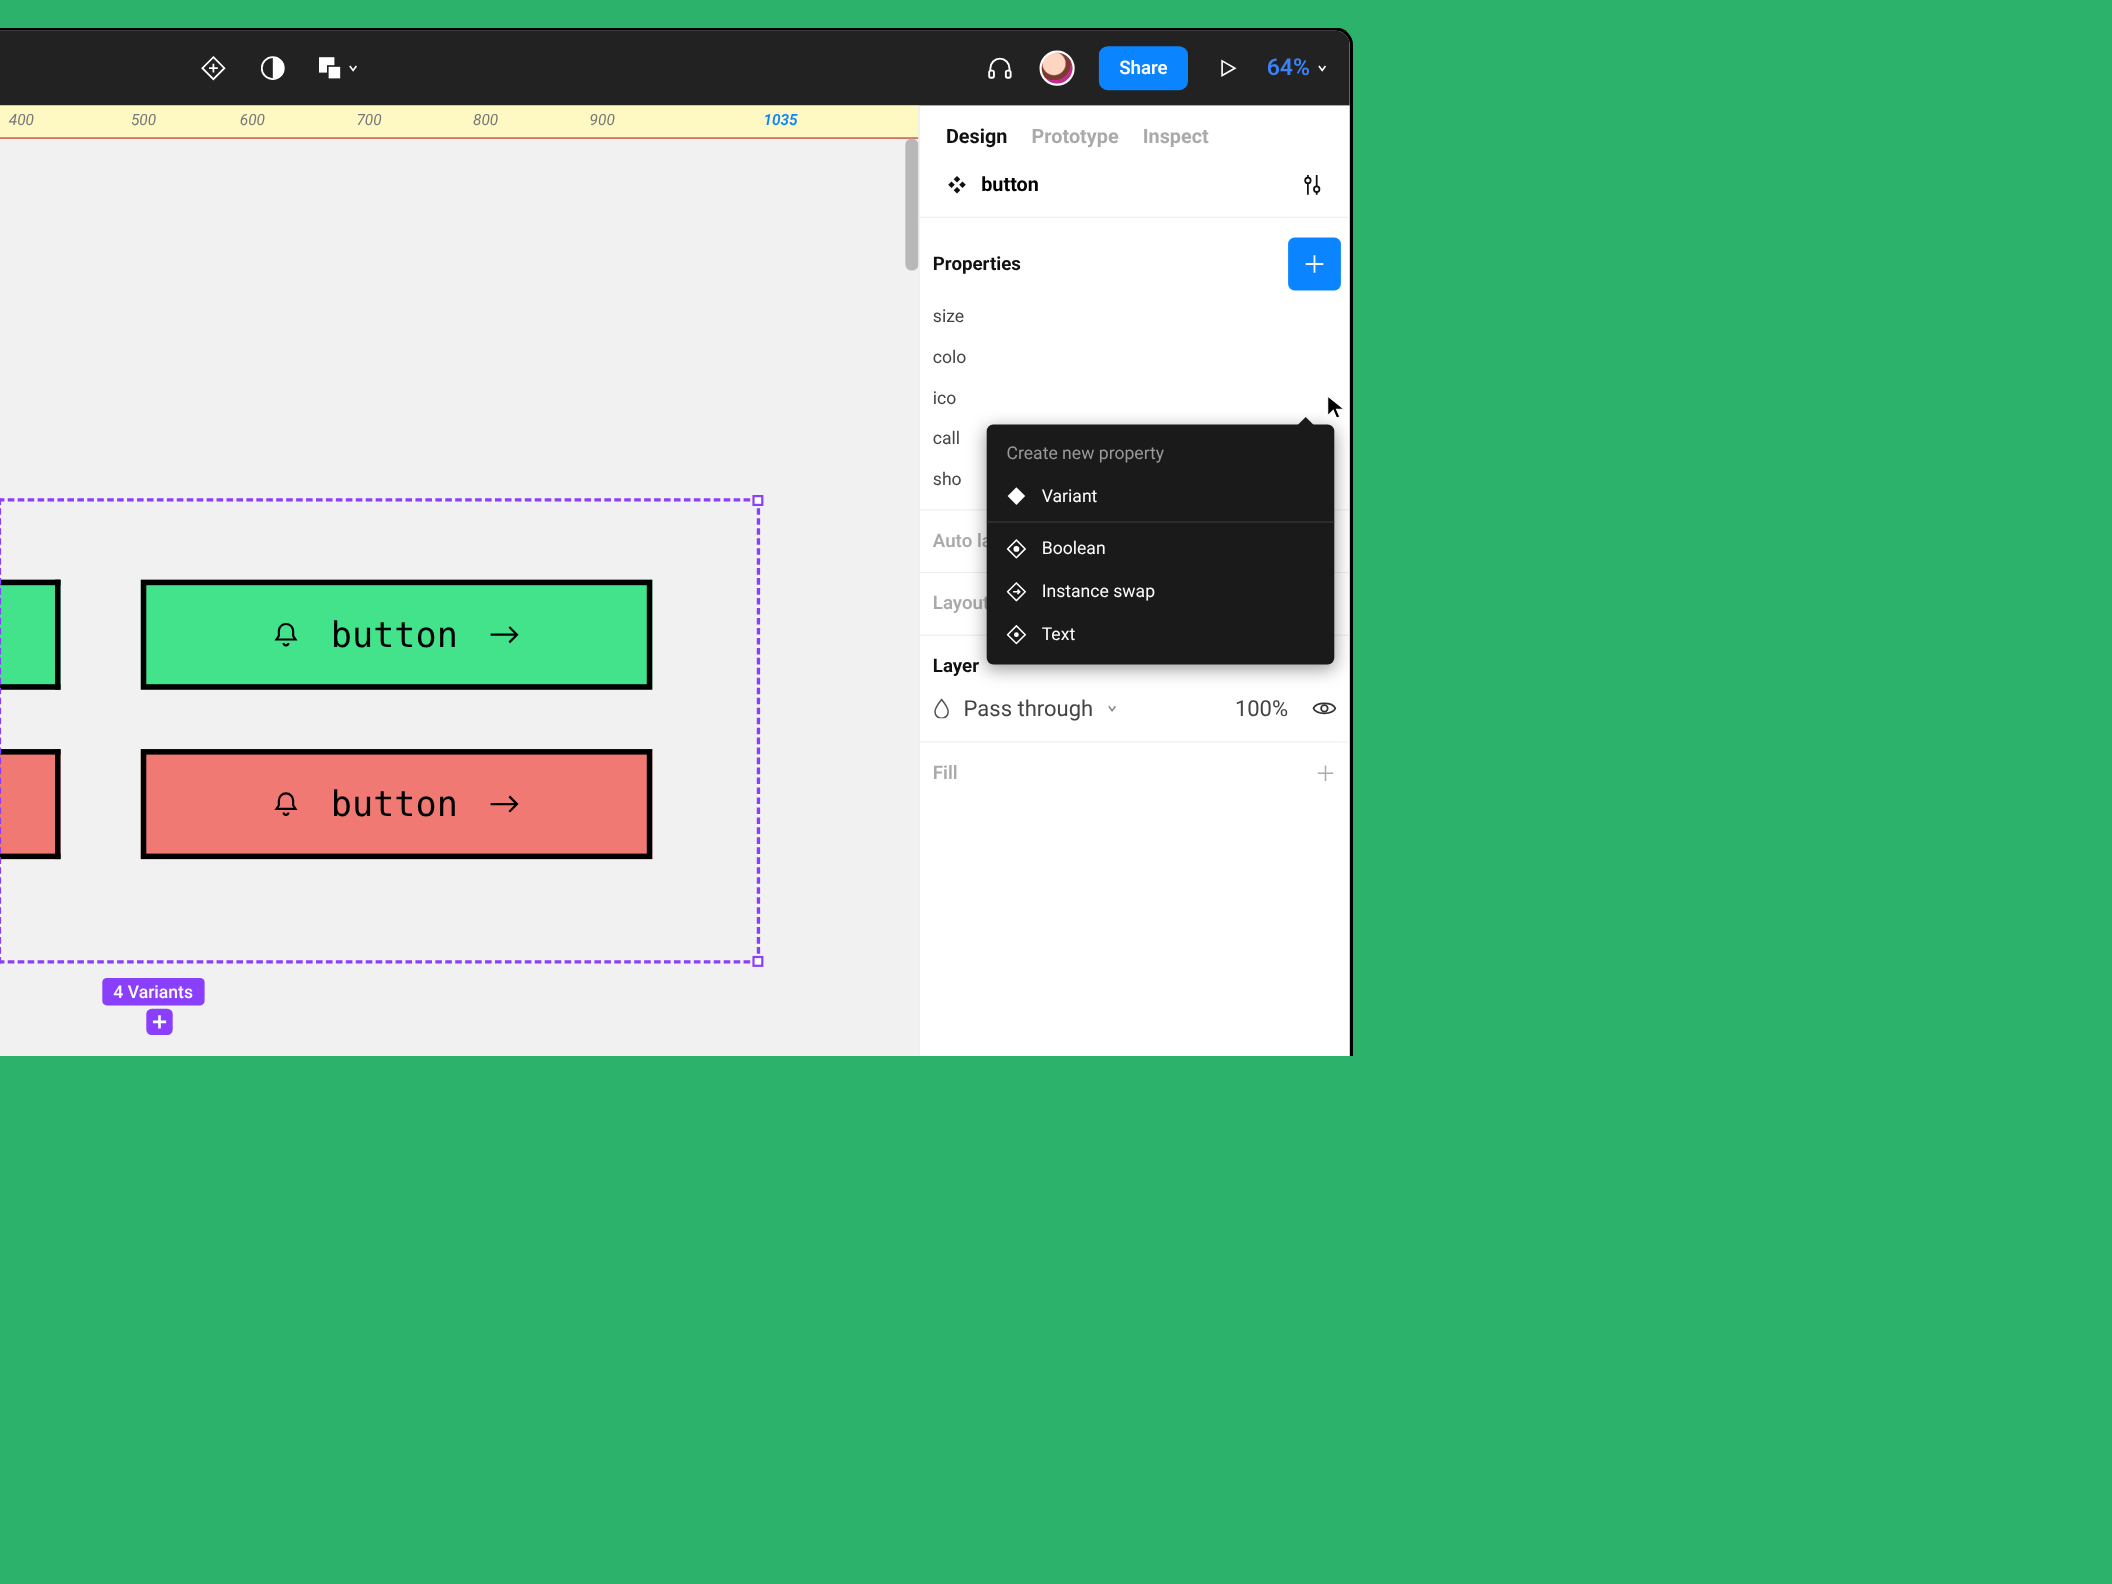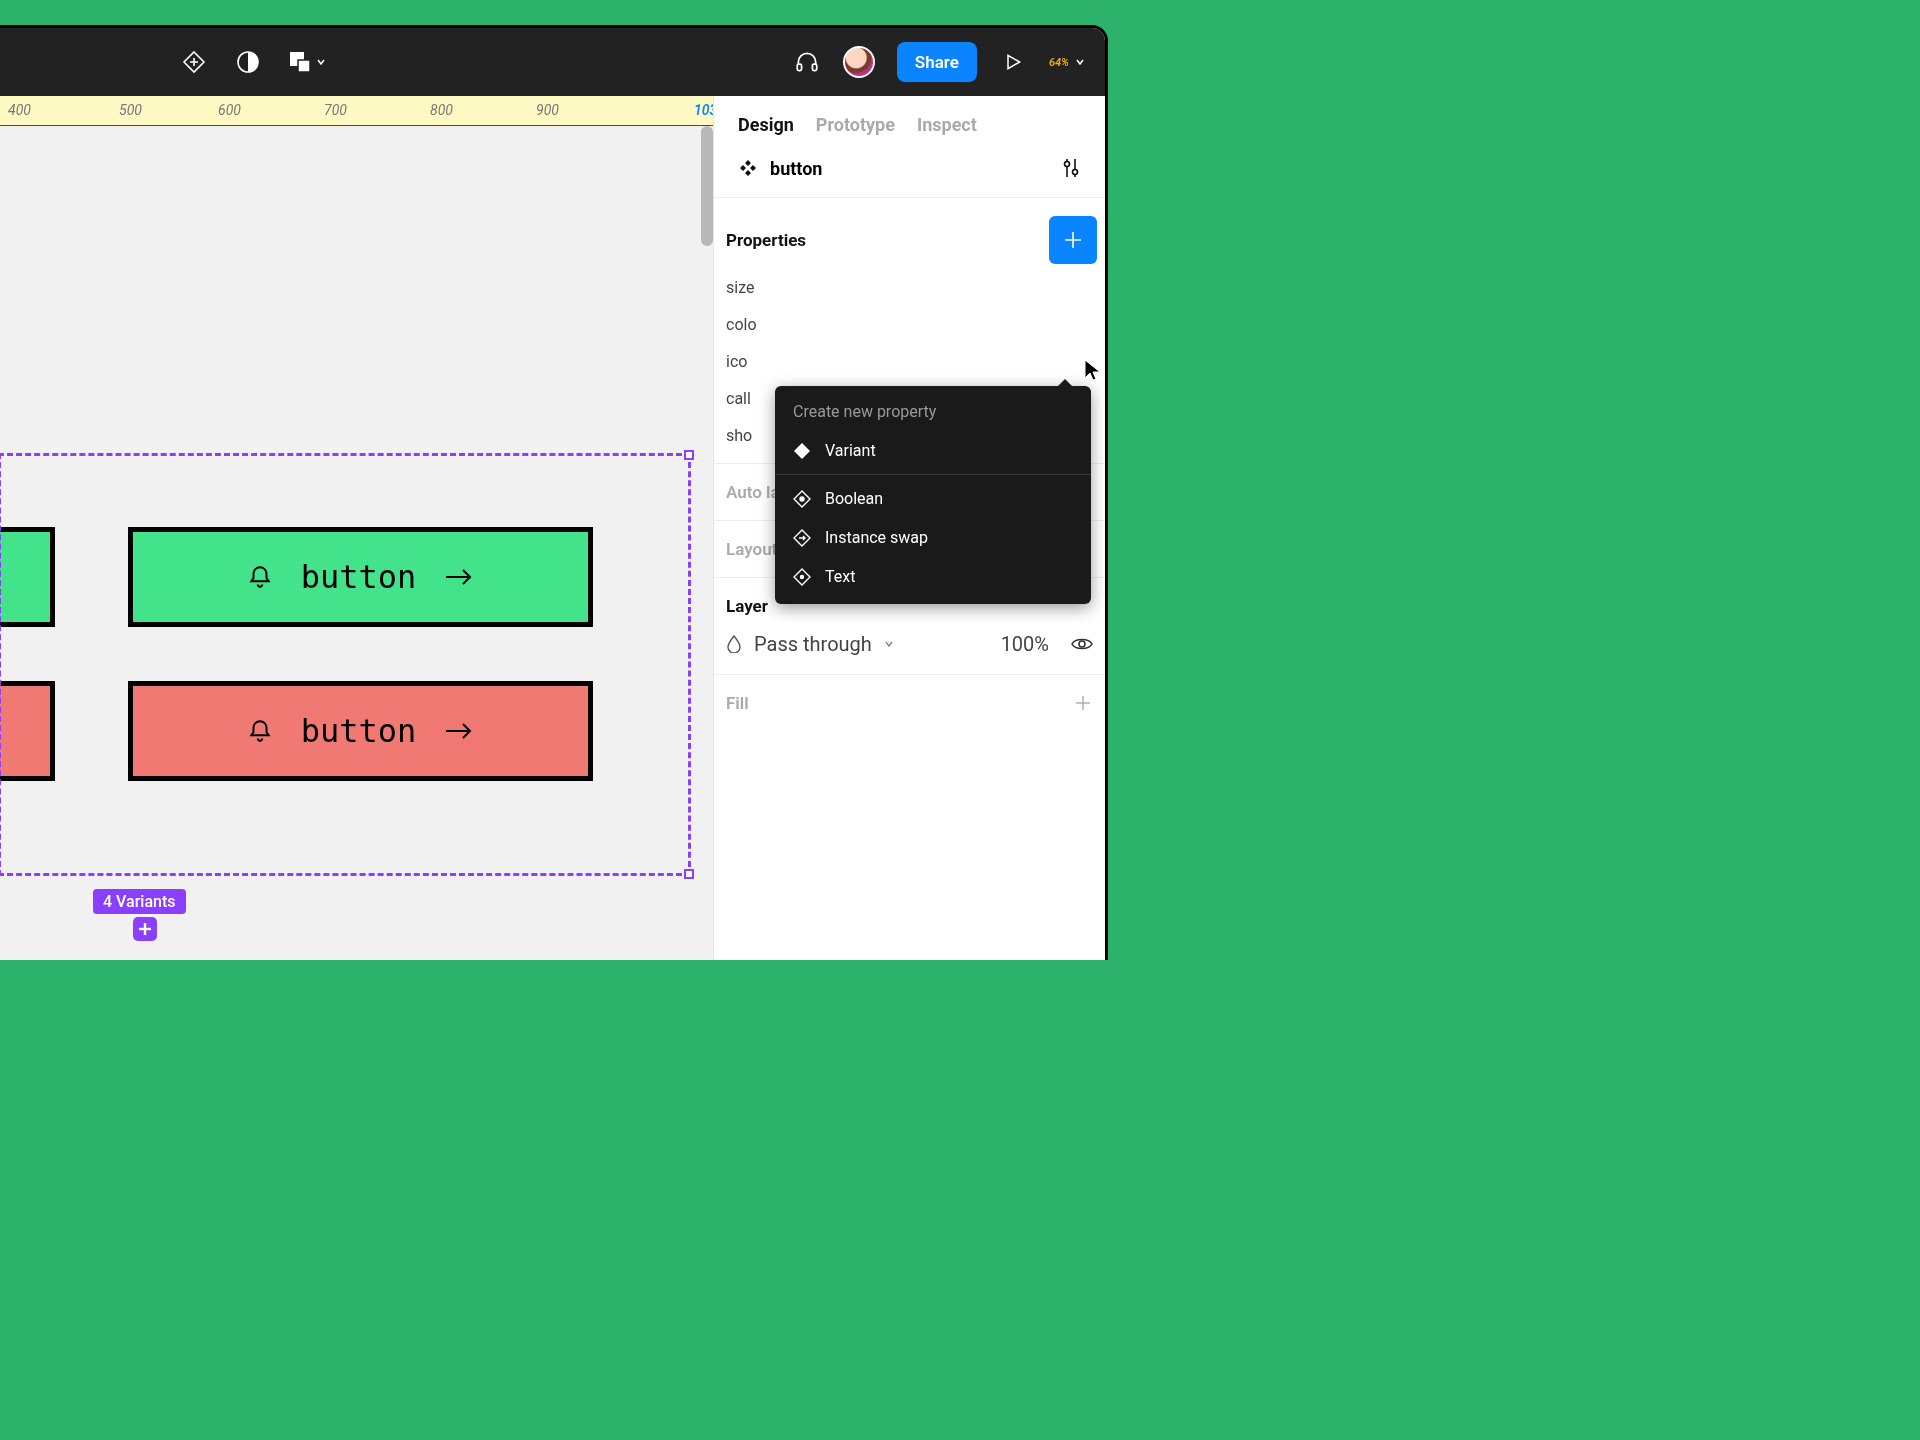--- a/index.html
+++ b/index.html
@@ -7,21 +7,21 @@
   font-family: -apple-system, BlinkMacSystemFont, "Segoe UI", Roboto, sans-serif;
   background: #2cb26a;
   width: 1280px;
   height: 960px;
   overflow: hidden;
 }
 .window {
   position: absolute;
   left: 0;
   top: 25px;
-  width: 1108px;
+  width: 1230px;
   height: 935px;
   background: #f1f1f1;
   border: 3px solid #000;
   border-left: none;
   border-bottom: none;
   border-top-right-radius: 16px;
   overflow: hidden;
   display: flex;
   flex-direction: column;
 }
@@ -31,21 +31,21 @@
   display: flex;
   align-items: center;
   padding: 0 20px;
   gap: 14px;
   color: #fff;
 }
 .toolbar-left { display: flex; align-items: center; gap: 26px; margin-left: 160px; }
 .toolbar-right { margin-left: auto; display: flex; align-items: center; gap: 22px; }
 .icon-btn { width: 28px; height: 28px; display: flex; align-items: center; justify-content: center; cursor: pointer; color: #fff; }
 .share-btn { background: #0a84ff; color: #fff; padding: 10px 18px; border-radius: 8px; font-weight: 600; font-size: 17px; cursor: pointer; }
-.zoom { color: #eab308; font-size: 11px; font-weight: 600; display: flex; align-items: center; gap: 6px; cursor: pointer; font-style: italic; }
+.zoom { color: #3b82f6; font-size: 21px; font-weight: 600; display: flex; align-items: center; gap: 6px; cursor: pointer; }
 .avatar { width: 32px; height: 32px; border-radius: 50%; background: radial-gradient(circle at 40% 35%, #fdd5c1 0 40%, #7a3b2e 45% 60%, #c22c8c 62% 100%); border: 2px solid #fff; }
 .main { flex: 1; display: flex; position: relative; }
 .canvas { flex: 1; position: relative; background: #f1f1f1; }
 .ruler {
   height: 30px;
   background: #fef9c3;
   position: relative;
   font-size: 14px;
   color: #777;
   border-bottom: 1px solid #b91c1c;

